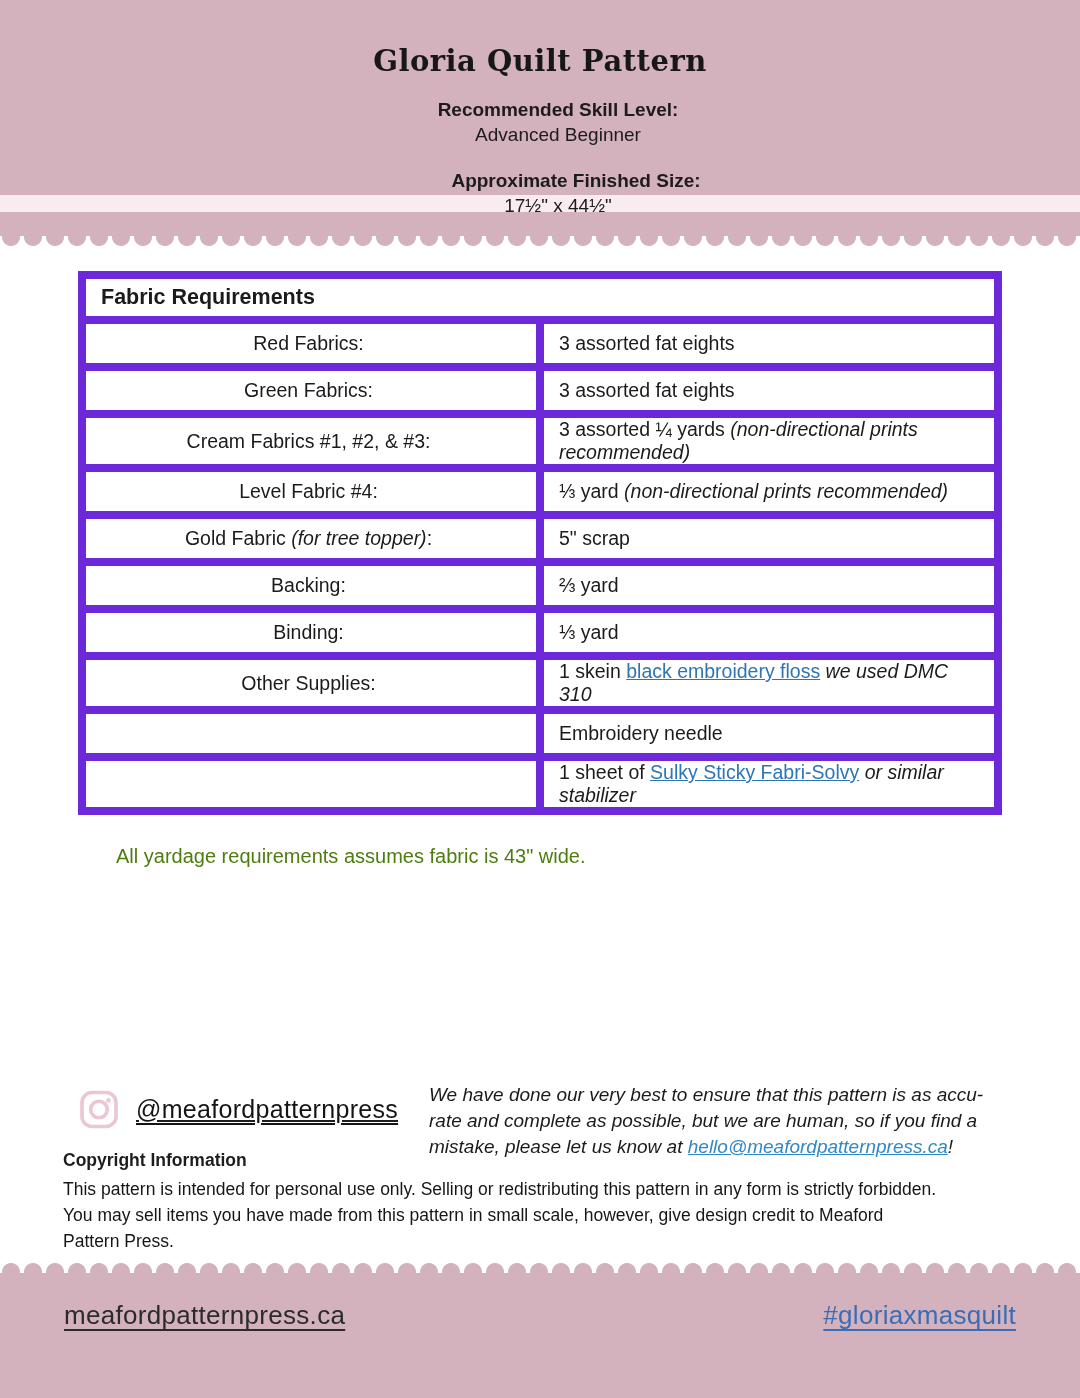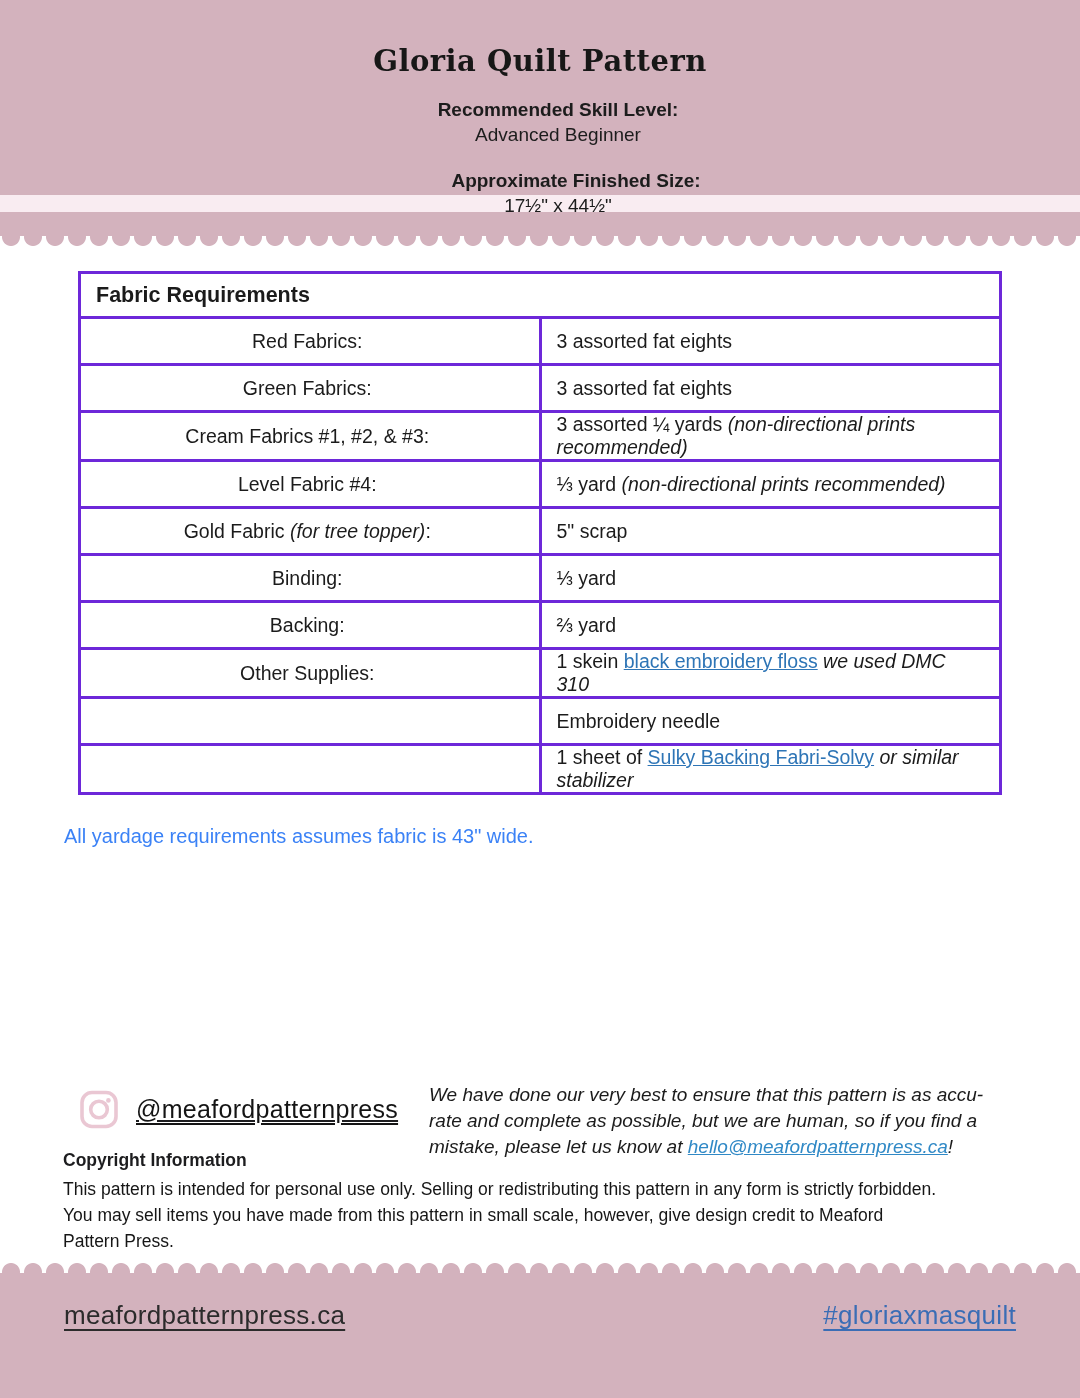--- a/index.html
+++ b/index.html
@@ -36,32 +36,32 @@
     background-image: radial-gradient(circle at 11px 10px, var(--pink, #d3b2bd) 8.5px, rgba(211,178,189,0) 9.4px);
     background-size: 22px 11px; background-repeat: repeat-x;
   }
 
   
   table.fabric {
     margin: 24px 0 0 78px; width: 924px;
     border-collapse: collapse; table-layout: fixed;
   }
   table.fabric td {
-    border: 3px solid #6d28d9; font-size: 19.5px; color: #1b1b1b;
+    border: 8px solid #6d28d9; font-size: 19.5px; color: #1b1b1b;
     padding: 0 20px 0 15px; vertical-align: middle; margin-top: 7px;
   }
   tr.t-title td { font-weight: bold; font-size: 21.5px; height: 45px; }
   td.c-label { width: 322px; height: 47px; text-align: center; }
   td.c-value {}
 
   .it { font-style: italic; }
   a.lnk { color: var(--link_blue, #2e75b6); text-decoration: underline; cursor: pointer; }
   a.email { color: var(--email_blue, #3089c6); }
 
-  .note { margin: 30px 0 0 64px; font-size: 20px; color: #3b82f6; }
+  .note { margin: 30px 0 0 116px; font-size: 20px; color: #4d7c0f; }
 
   
   .bottom { position: absolute; left: 63px; top: 1082px; width: 954px; height: 172px; }
   .ig-row { position: absolute; left: 16px; top: 7px; display: flex; align-items: center; gap: 17px; text-decoration: underline; }
   .ig-icon { display: block; }
   .ig-handle {
     font-size: 25px; color: #141414; letter-spacing: .3px;
     text-decoration: underline; text-underline-offset: 5px; text-decoration-thickness: 2px;
   }
   .accuracy {
@@ -127,38 +127,38 @@
         </tr>
         <tr>
           <td class="c-label"><span>Level Fabric #4:</span></td>
           <td class="c-value"><span>⅓ yard </span><span class="it">(non-directional prints recommended)</span></td>
         </tr>
         <tr>
           <td class="c-label"><span>Gold Fabric </span><span class="it">(for tree topper)</span><span>:</span></td>
           <td class="c-value"><span>5" scrap</span></td>
         </tr>
         <tr>
+          <td class="c-label"><span>Backing:</span></td>
+          <td class="c-value"><span>⅔ yard</span></td>
+        </tr>
+        <tr>
           <td class="c-label"><span>Binding:</span></td>
           <td class="c-value"><span>⅓ yard</span></td>
-        </tr>
-        <tr>
-          <td class="c-label"><span>Backing:</span></td>
-          <td class="c-value"><span>⅔ yard</span></td>
         </tr>
         <tr>
           <td class="c-label"><span>Other Supplies:</span></td>
           <td class="c-value"><span>1 skein </span><a href="#" class="lnk">black embroidery floss</a><span class="it"> we used DMC 310</span></td>
         </tr>
         <tr>
           <td class="c-label"></td>
           <td class="c-value"><span>Embroidery needle</span></td>
         </tr>
         <tr>
           <td class="c-label"></td>
-          <td class="c-value"><span>1 sheet of </span><a href="#" class="lnk">Sulky Backing Fabri-Solvy</a><span class="it"> or similar stabilizer</span></td>
+          <td class="c-value"><span>1 sheet of </span><a href="#" class="lnk">Sulky Sticky Fabri-Solvy</a><span class="it"> or similar stabilizer</span></td>
         </tr>
       </tbody>
   </table>
 
   <p class="note">All yardage requirements assumes fabric is 43" wide.</p>
 </main>
 
 <section class="bottom">
   <div class="ig-row">
     <svg class="ig-icon" width="40" height="40" viewBox="0 0 40 40">

